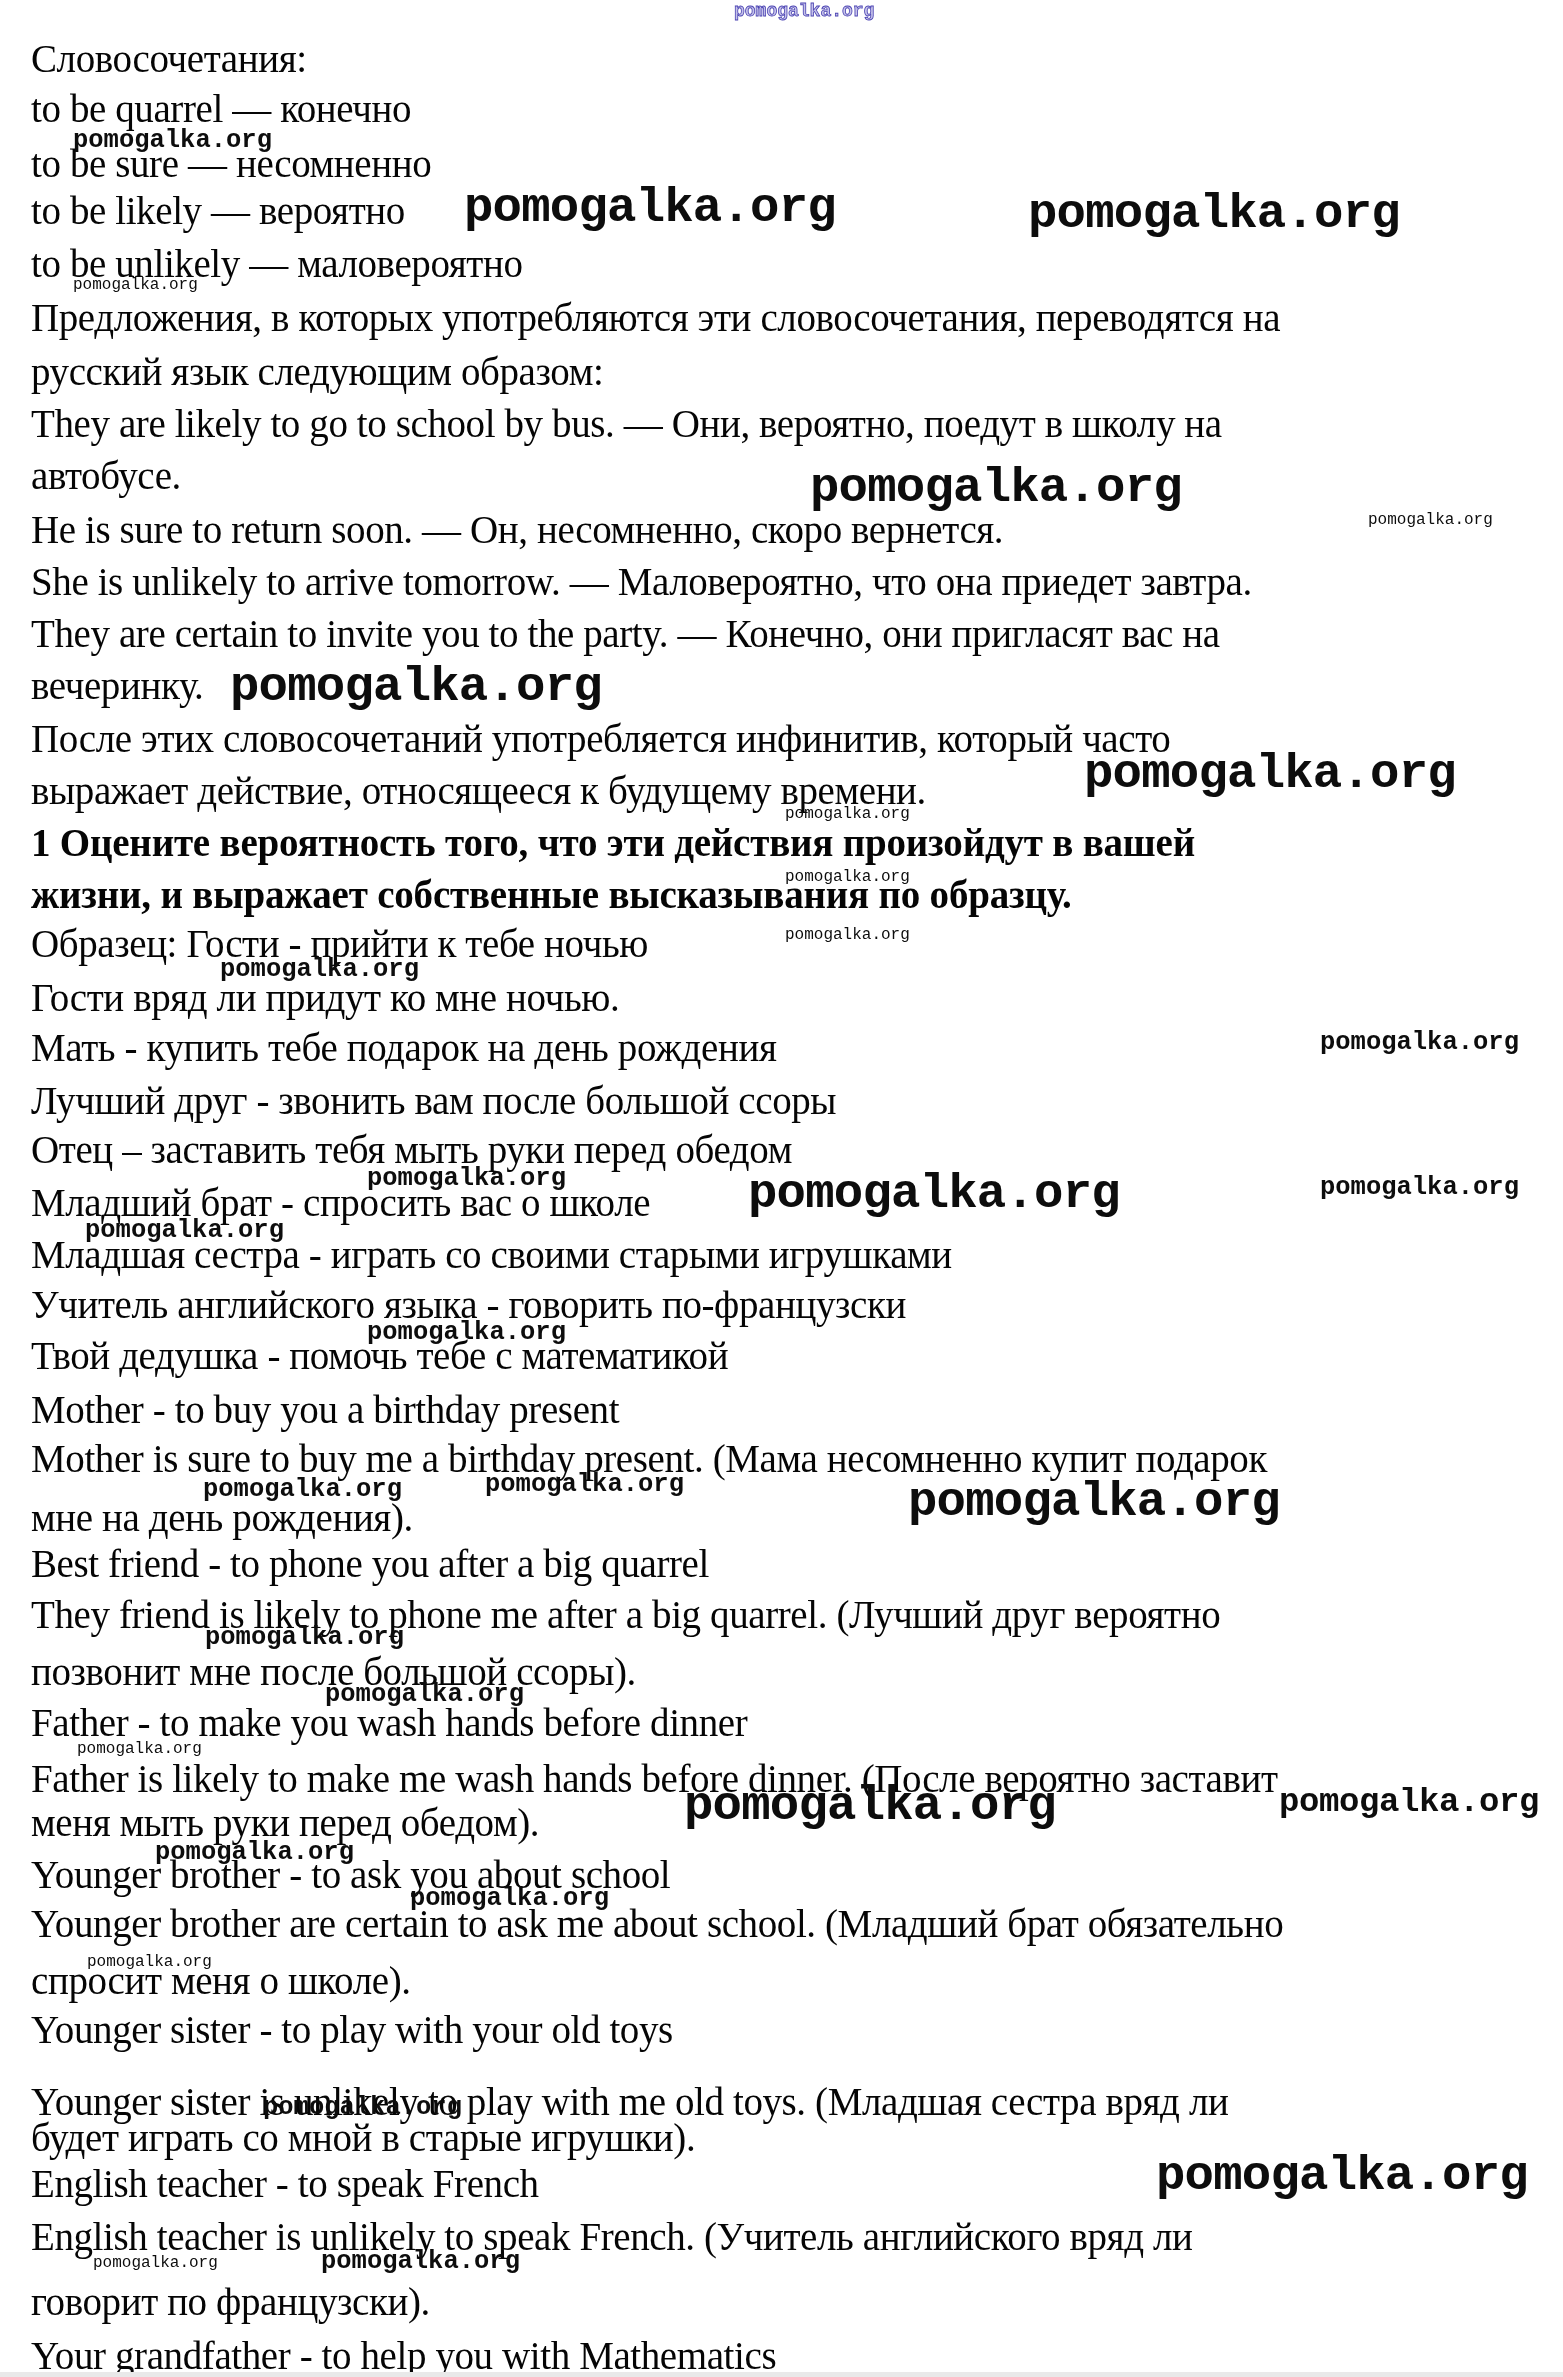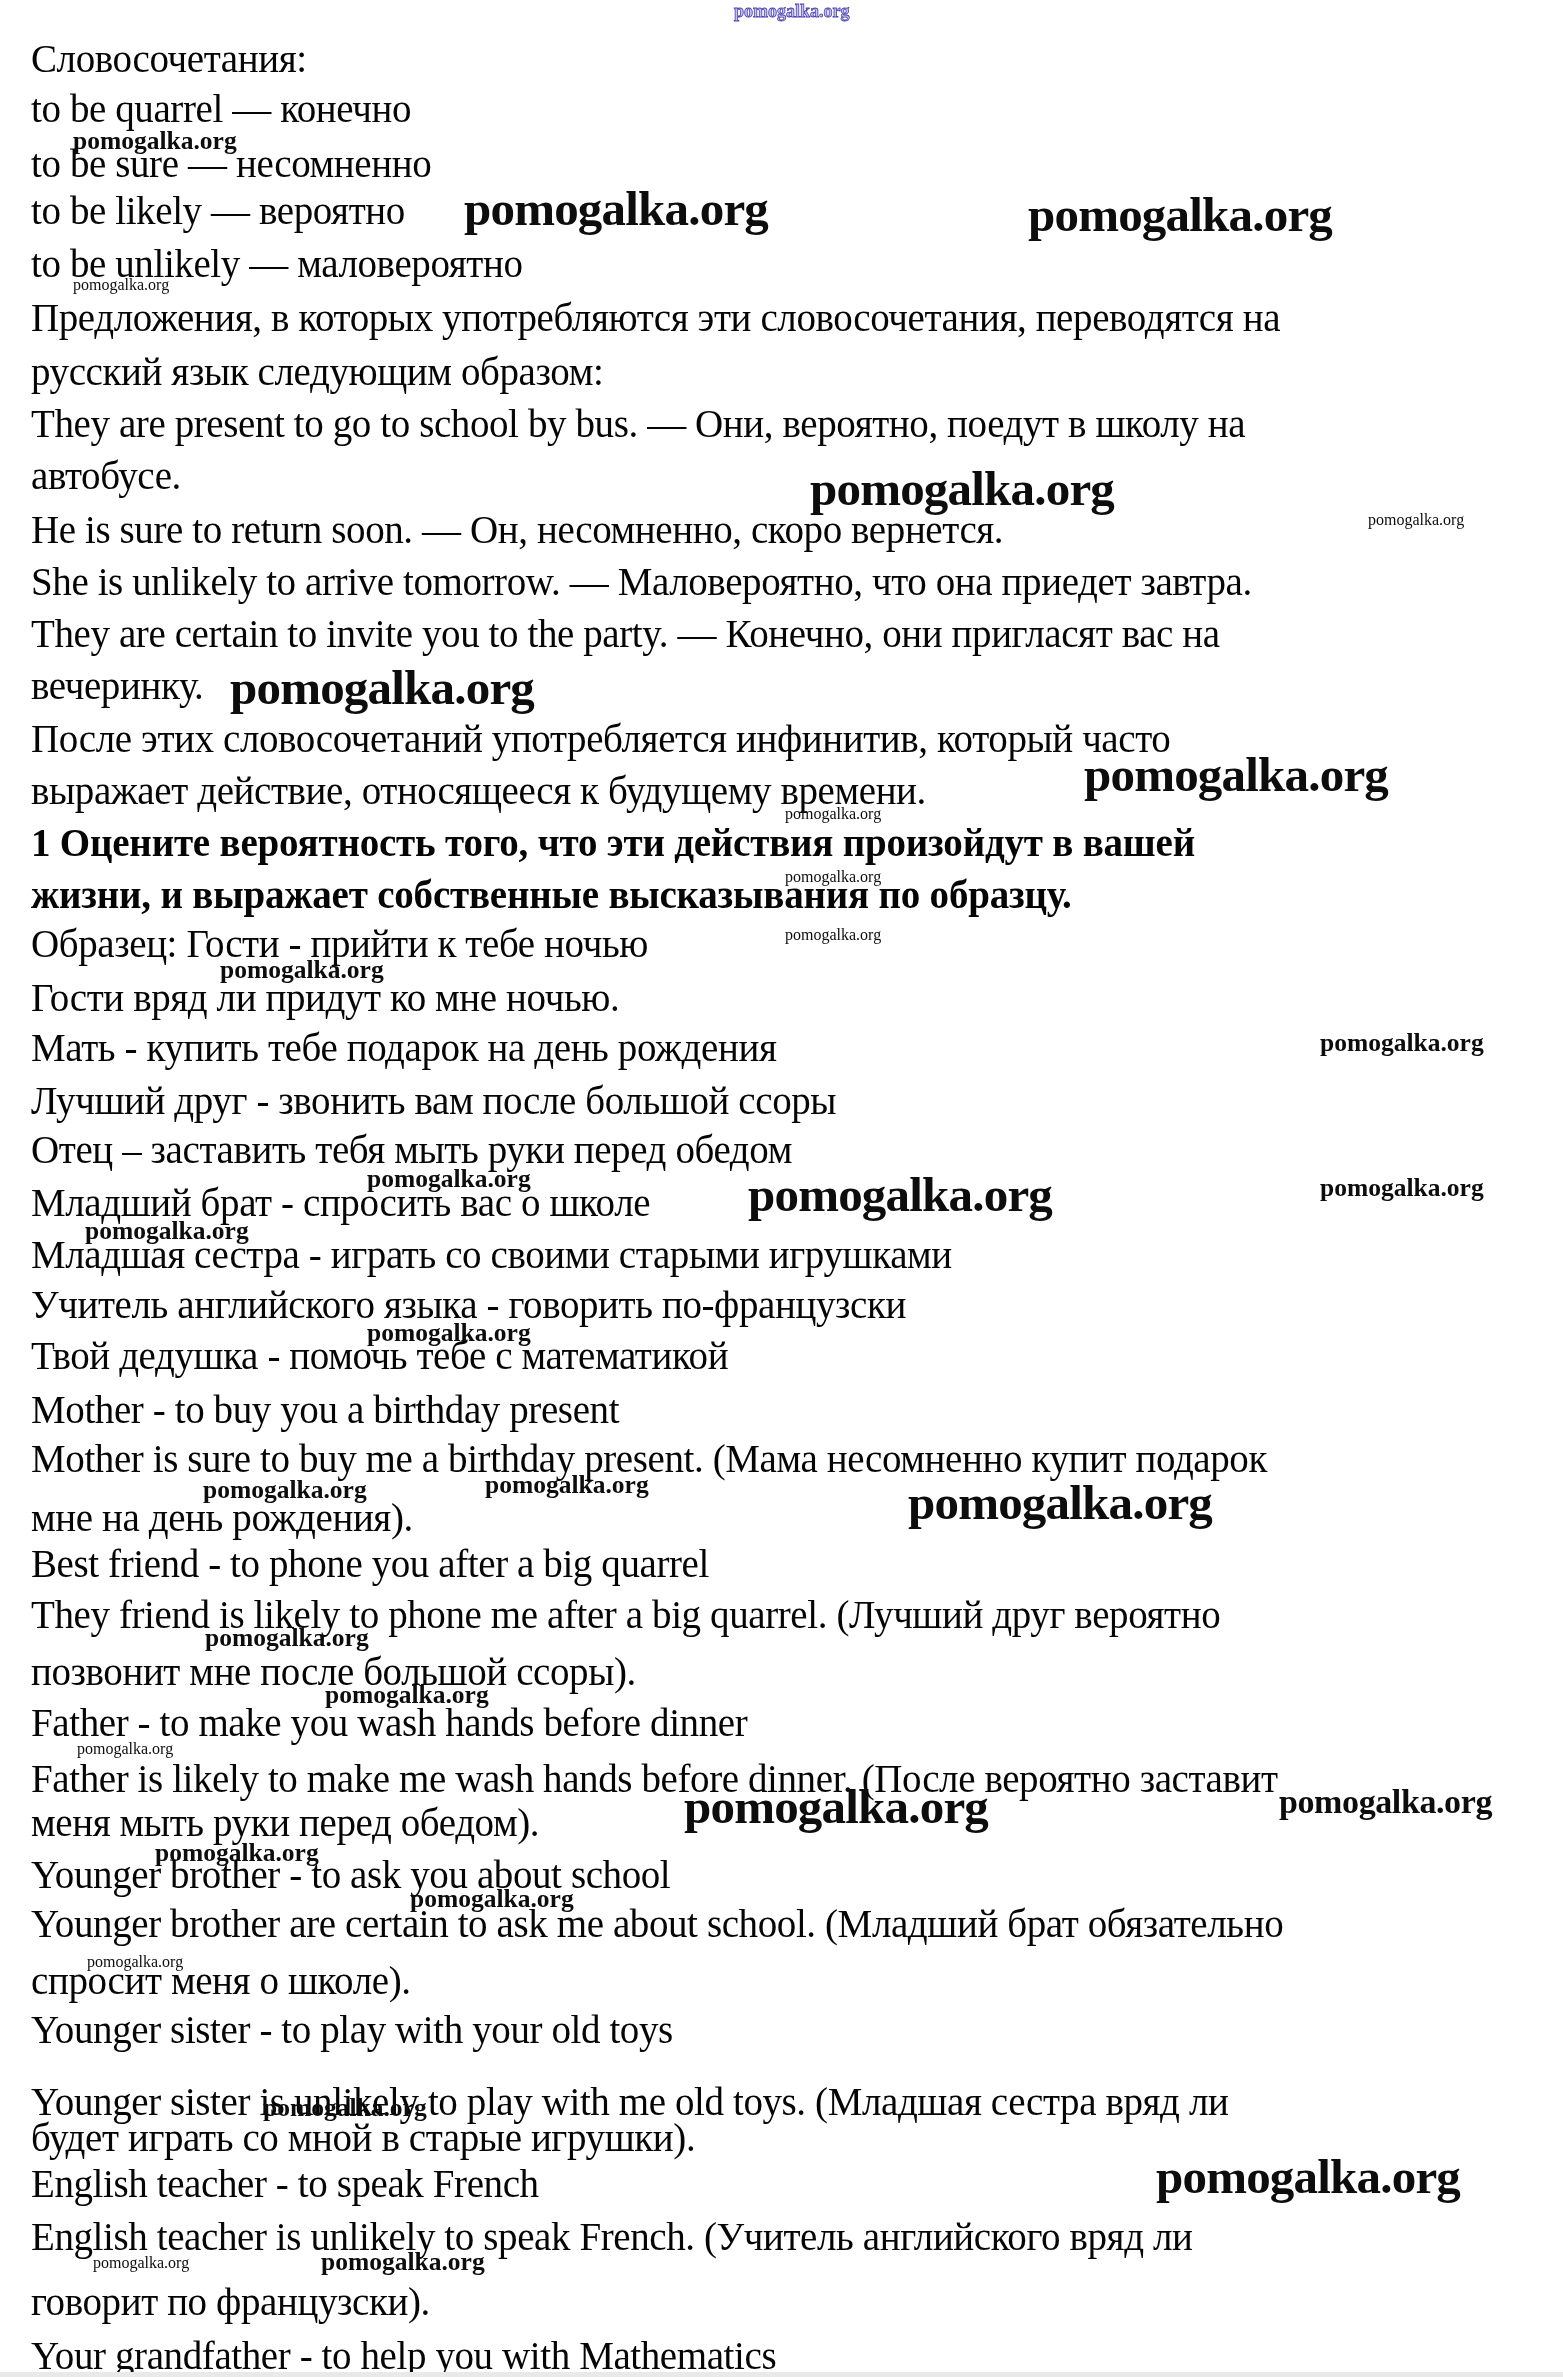--- a/index.html
+++ b/index.html
@@ -18,21 +18,21 @@
     font-family: "Liberation Serif", serif;
     font-size: 39px;
     letter-spacing: -0.4px;
     color: #050505;
     line-height: 1.05;
   }
   .line.bold { font-weight: bold; letter-spacing: -0.2px; }
   .wm {
     position: absolute;
     white-space: nowrap;
-    font-family: Liberation Serif, serif;
+    font-family: Liberation Mono, monospace;
     color: #0d0d0d;
     line-height: 1;
   }
   .wm.big   { font-size: 49px; font-weight: 600; letter-spacing: -0.8px; }
   .wm.medlg { font-size: 34px; font-weight: 600; letter-spacing: -0.4px; }
   .wm.med   { font-size: 25.5px; font-weight: 600; }
   .wm.small { font-size: 16px; font-weight: 400; }
   .wm.blue  {
     font-size: 18px; font-weight: 700;
     color: rgba(88, 80, 196, 0.35);
@@ -50,21 +50,21 @@
 
 <div class="page">
   <div id="text-layer">
       <div class="line" style="top: 39px;">Словосочетания:</div>
       <div class="line" style="top: 89px;">to be quarrel — конечно</div>
       <div class="line" style="top: 144px;">to be sure — несомненно</div>
       <div class="line" style="top: 191px;">to be likely — вероятно</div>
       <div class="line" style="top: 244px;">to be unlikely — маловероятно</div>
       <div class="line" style="top: 298px;">Предложения, в которых употребляются эти словосочетания, переводятся на</div>
       <div class="line" style="top: 352px;">русский язык следующим образом:</div>
-      <div class="line" style="top: 404px;">They are present to go to school by bus. — Они, вероятно, поедут в школу на</div>
+      <div class="line" style="top: 404px;">They are likely to go to school by bus. — Они, вероятно, поедут в школу на</div>
       <div class="line" style="top: 456px;">автобусе.</div>
       <div class="line" style="top: 510px;">He is sure to return soon. — Он, несомненно, скоро вернется.</div>
       <div class="line" style="top: 562px;">She is unlikely to arrive tomorrow. — Маловероятно, что она приедет завтра.</div>
       <div class="line" style="top: 614px;">They are certain to invite you to the party. — Конечно, они пригласят вас на</div>
       <div class="line" style="top: 666px;">вечеринку.</div>
       <div class="line" style="top: 719px;">После этих словосочетаний употребляется инфинитив, который часто</div>
       <div class="line" style="top: 771px;">выражает действие, относящееся к будущему времени.</div>
       <div class="line bold" style="top: 823px;">1 Оцените вероятность того, что эти действия произойдут в вашей</div>
       <div class="line bold" style="top: 875px;">жизни, и выражает собственные высказывания по образцу.</div>
       <div class="line" style="top: 924px;">Образец: Гости - прийти к тебе ночью</div>

